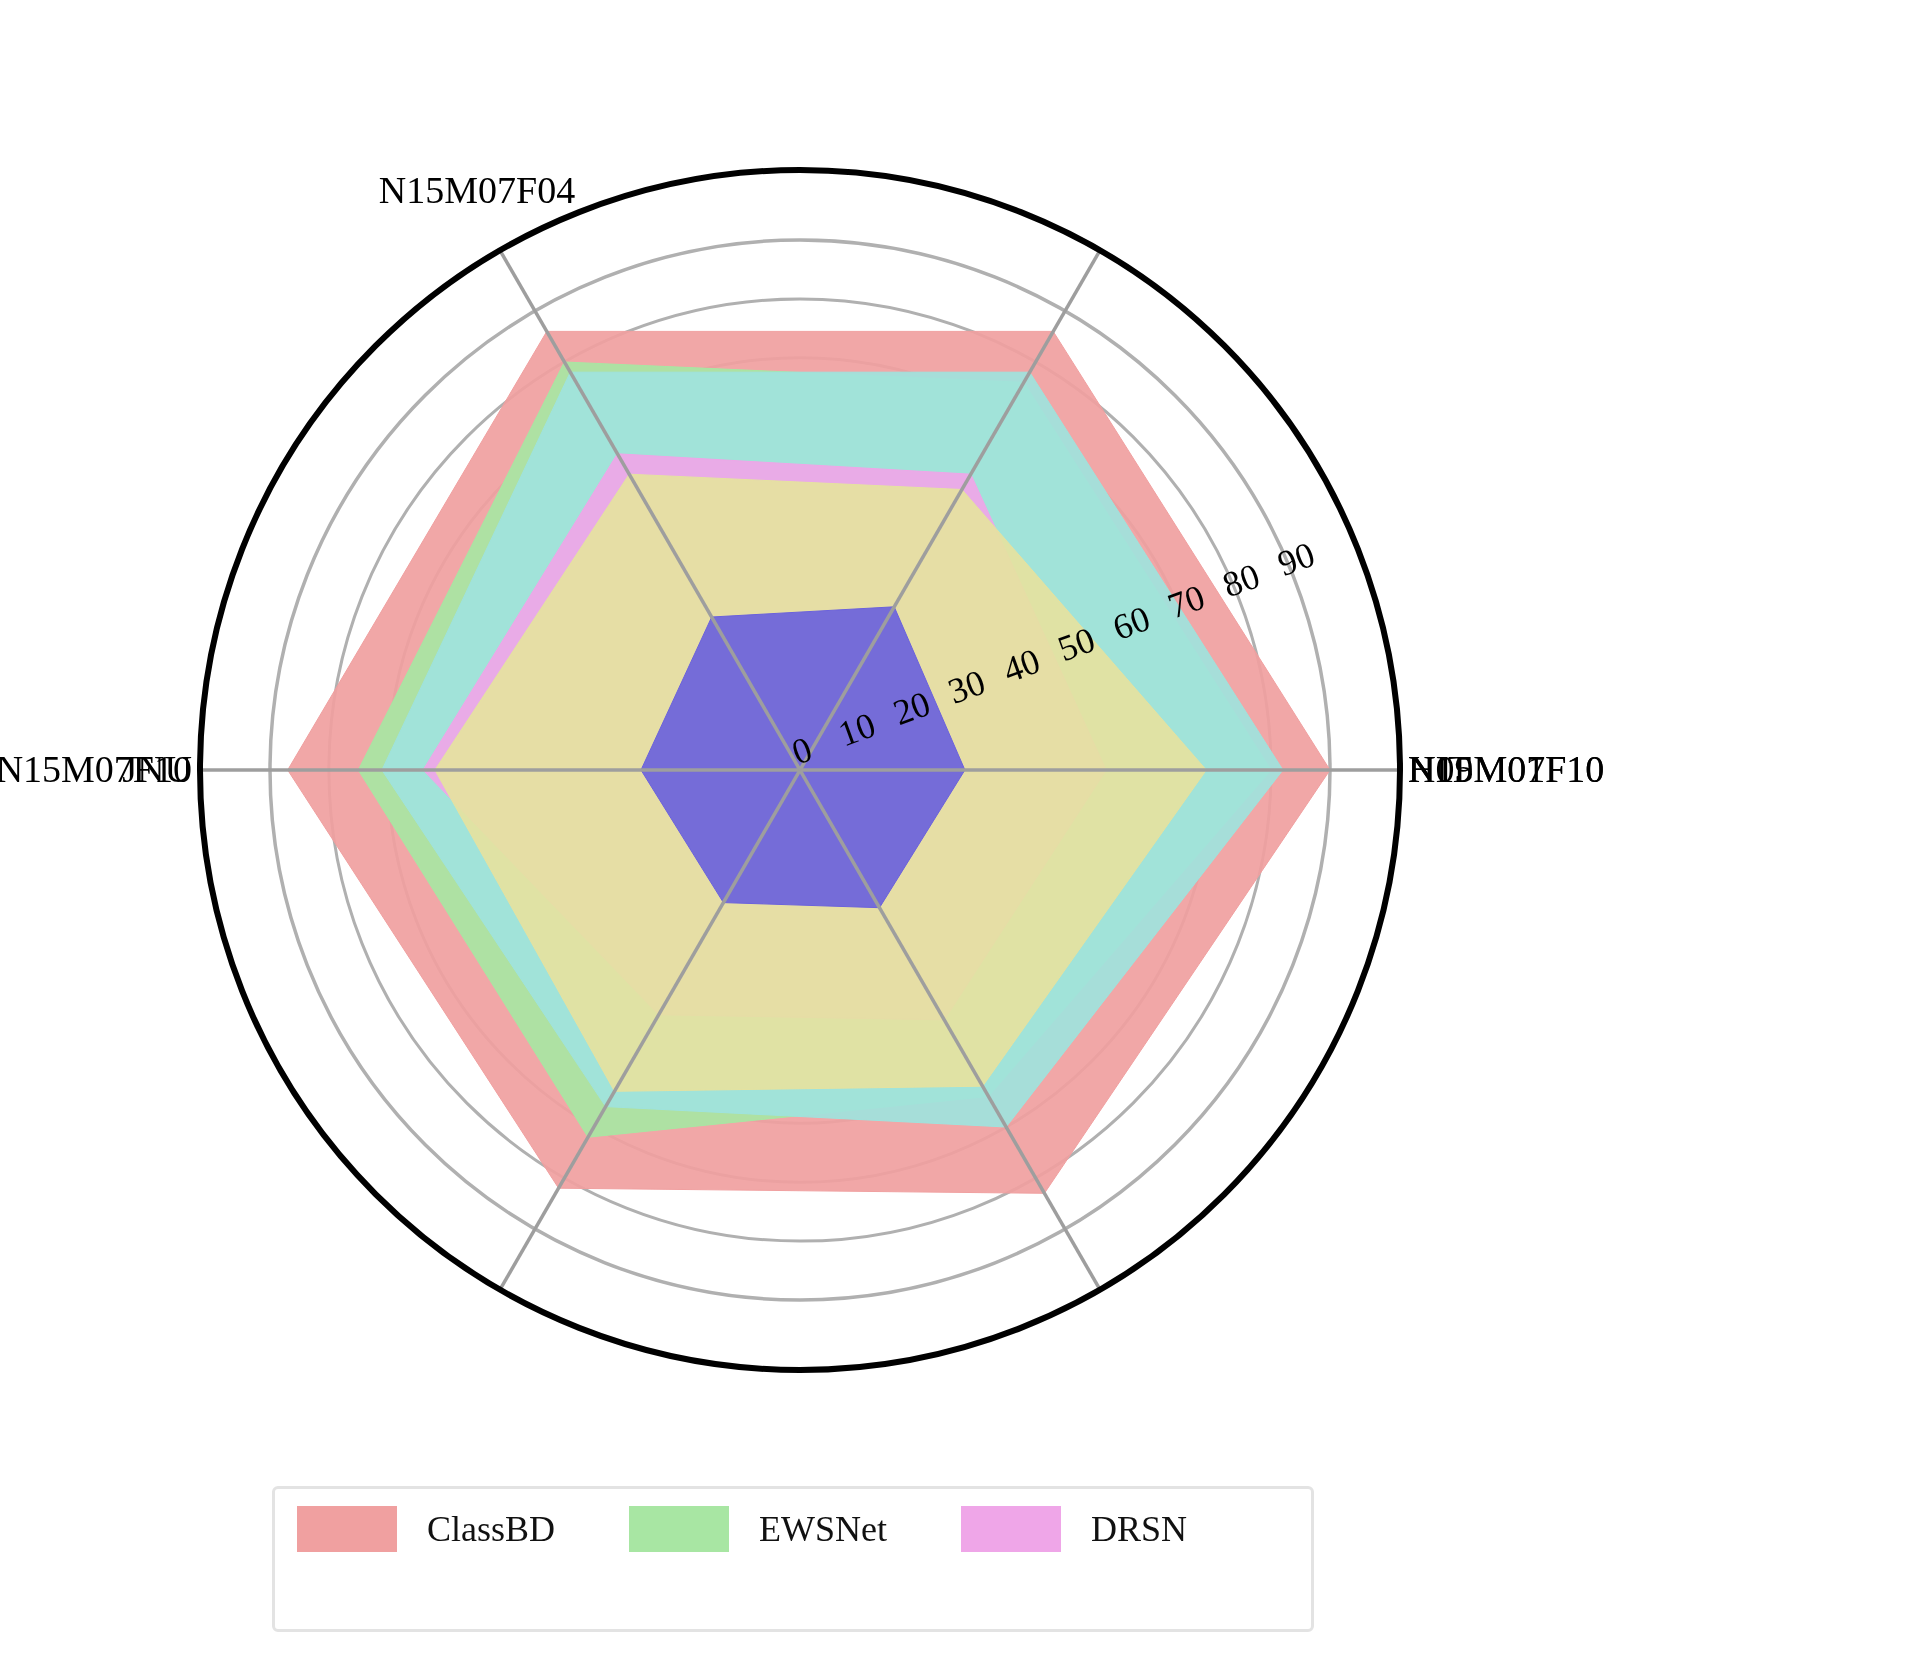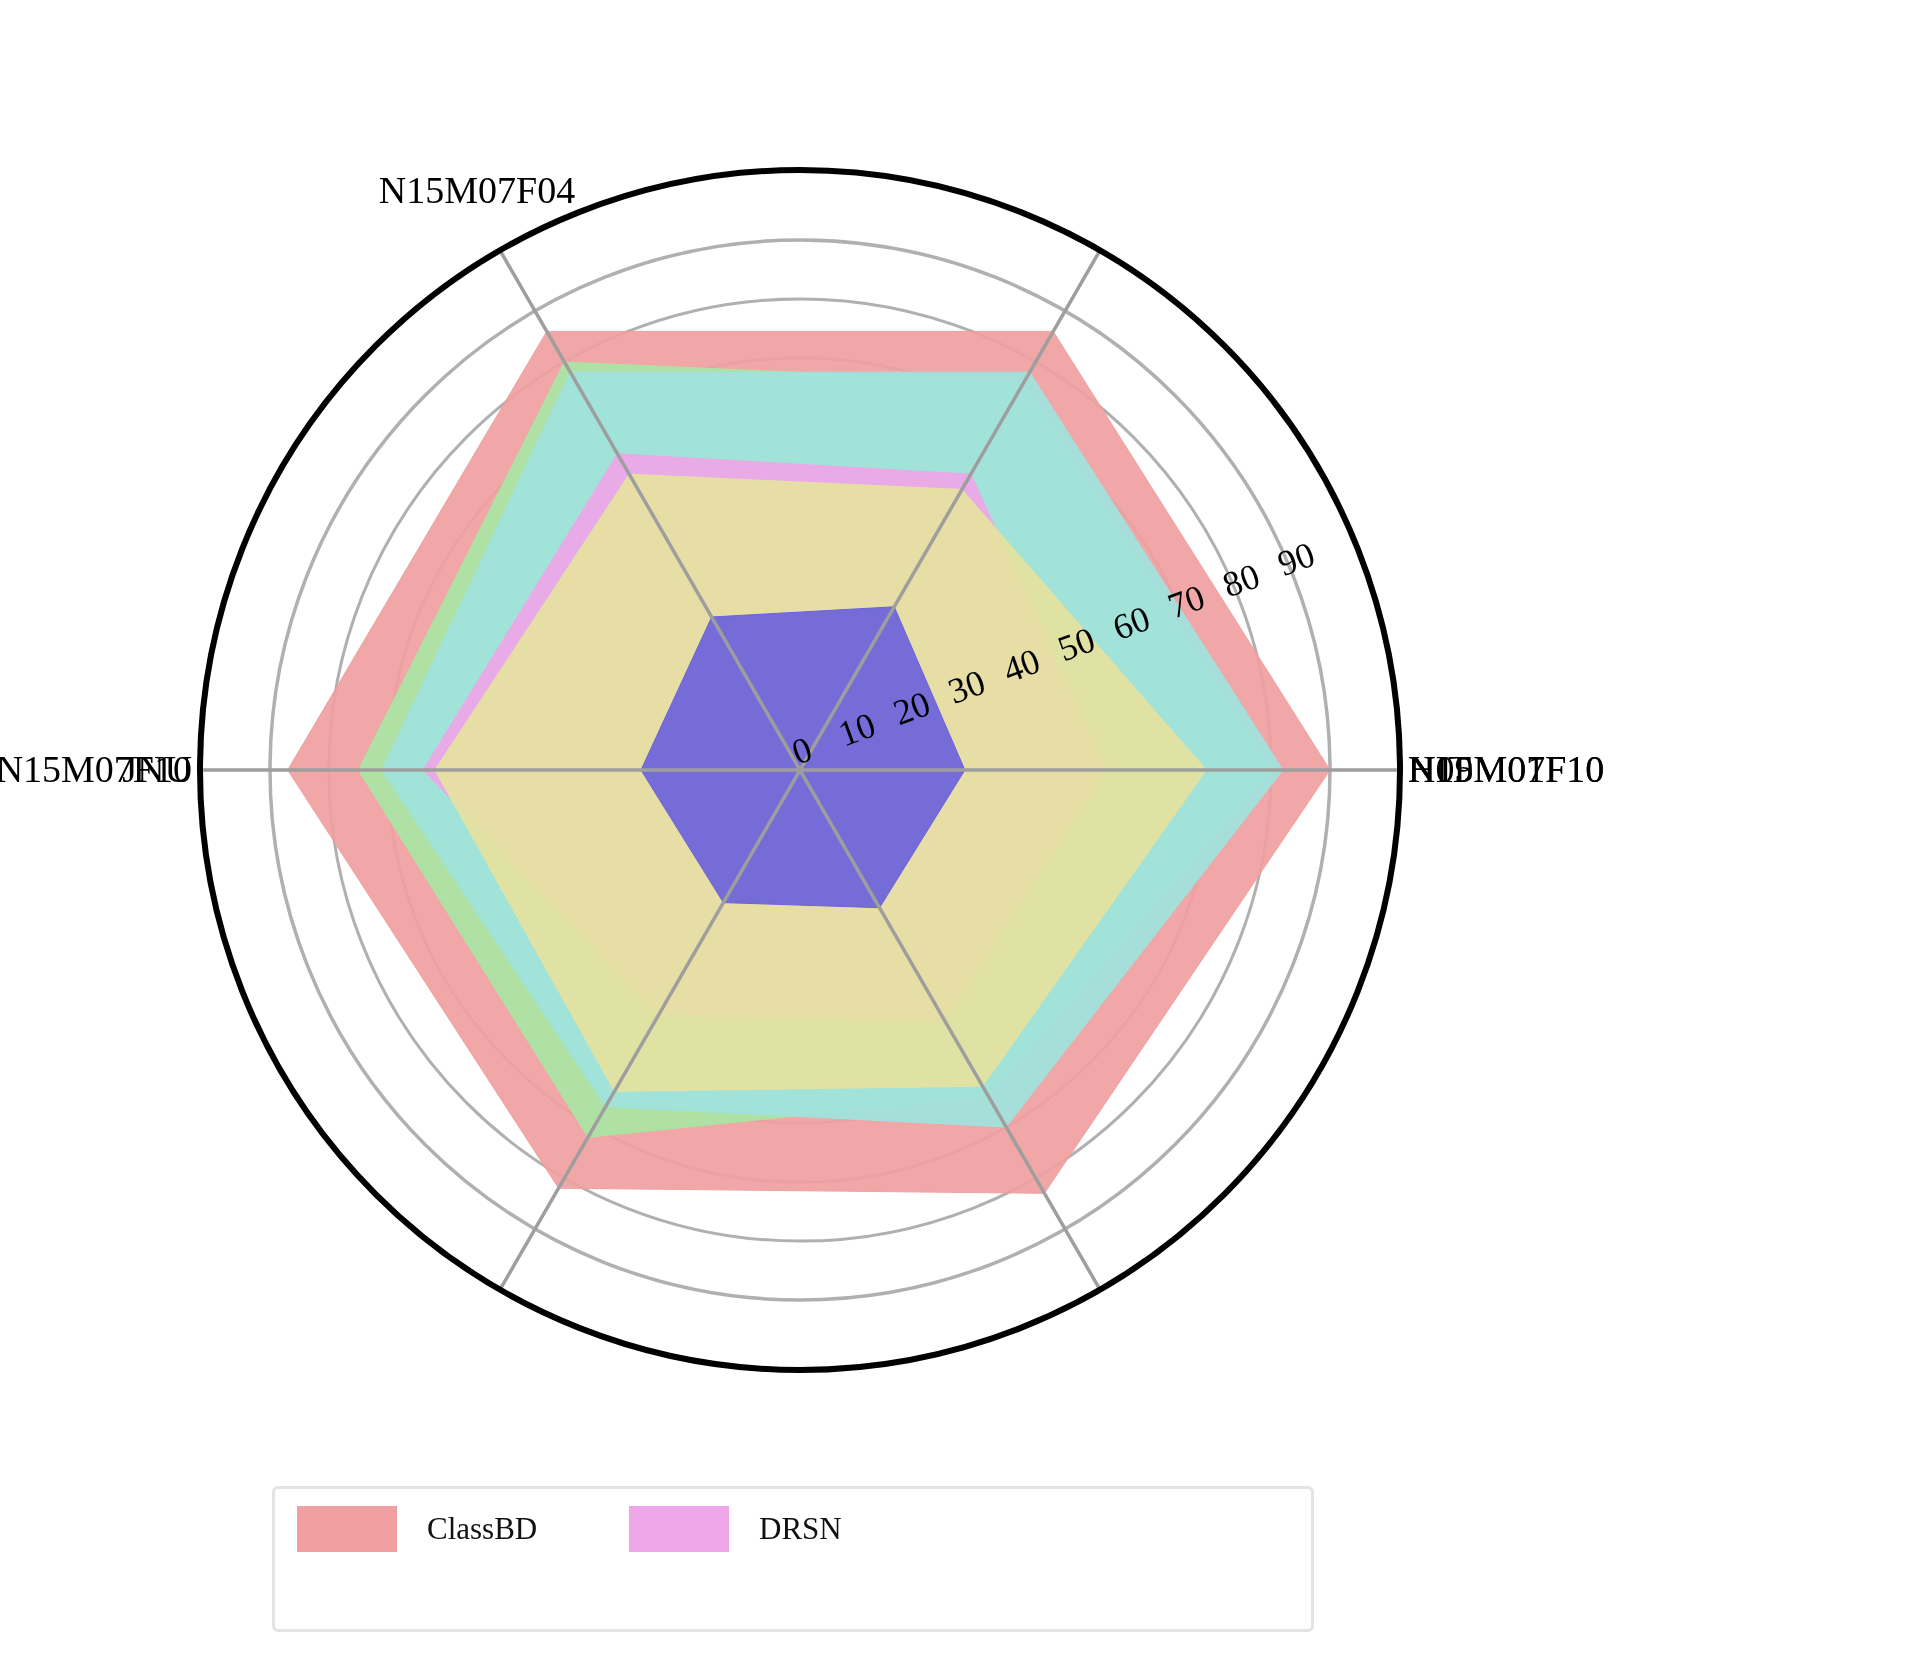--- a/index.html
+++ b/index.html
@@ -9,21 +9,21 @@
   .axis-label{font-family:"Liberation Serif",serif;font-size:38px;fill:#000;}
   .tick-label{font-family:"Liberation Serif",serif;font-size:36px;fill:#000;}
   #legend{
     position:absolute;left:272px;top:1486px;width:1042px;height:146px;
     box-sizing:border-box;background:#ffffff;border:3px solid #e3e3e3;border-radius:6px;
     display:grid;grid-template-columns:repeat(3,1fr);grid-template-rows:1fr 1fr;
     align-items:center;padding:10px 18px 10px 22px;column-gap:0px;
   }
   .legend-item{display:flex;align-items:center;}
   .swatch{width:98px;height:44px;flex:0 0 auto;}
-  .legend-text{font-family:"Liberation Serif",serif;font-size:31px;color:#111;margin-left:30px;white-space:nowrap;}
+  .legend-text{font-family:"Liberation Serif",serif;font-size:36px;color:#111;margin-left:30px;white-space:nowrap;}
 </style>
 </head>
 <body>
 
 <div id="stage">
   <svg id="radar" viewBox="0 0 1920 1677">
     <g id="grid-layer">
         <circle cx="800" cy="770" r="58.888888888888886" fill="none" stroke="#b0b0b0" stroke-width="3"></circle>
         <circle cx="800" cy="770" r="117.77777777777777" fill="none" stroke="#b0b0b0" stroke-width="3"></circle>
         <circle cx="800" cy="770" r="176.66666666666666" fill="none" stroke="#b0b0b0" stroke-width="3"></circle>
@@ -74,17 +74,21 @@
         <text x="1408" y="782" class="axis-label" text-anchor="start">HIT</text>
       </g>
   </svg>
 
   <div id="legend">
     <div class="legend-item">
       <span class="swatch" style="background: rgb(240, 160, 160); border: 1px solid rgb(240, 160, 160);"></span>
       <span class="legend-text">ClassBD</span>
     </div>
     <div class="legend-item">
+      <span class="swatch" style="background: rgb(168, 230, 163); border: 1px solid rgb(168, 230, 163);"></span>
+      <span class="legend-text">EWSNet</span>
+    </div>
+    <div class="legend-item">
       <span class="swatch" style="background: rgb(239, 166, 232); border: 1px solid rgb(239, 166, 232);"></span>
       <span class="legend-text">DRSN</span>
     </div>
   </div>
 </div>
 
 </body></html>

